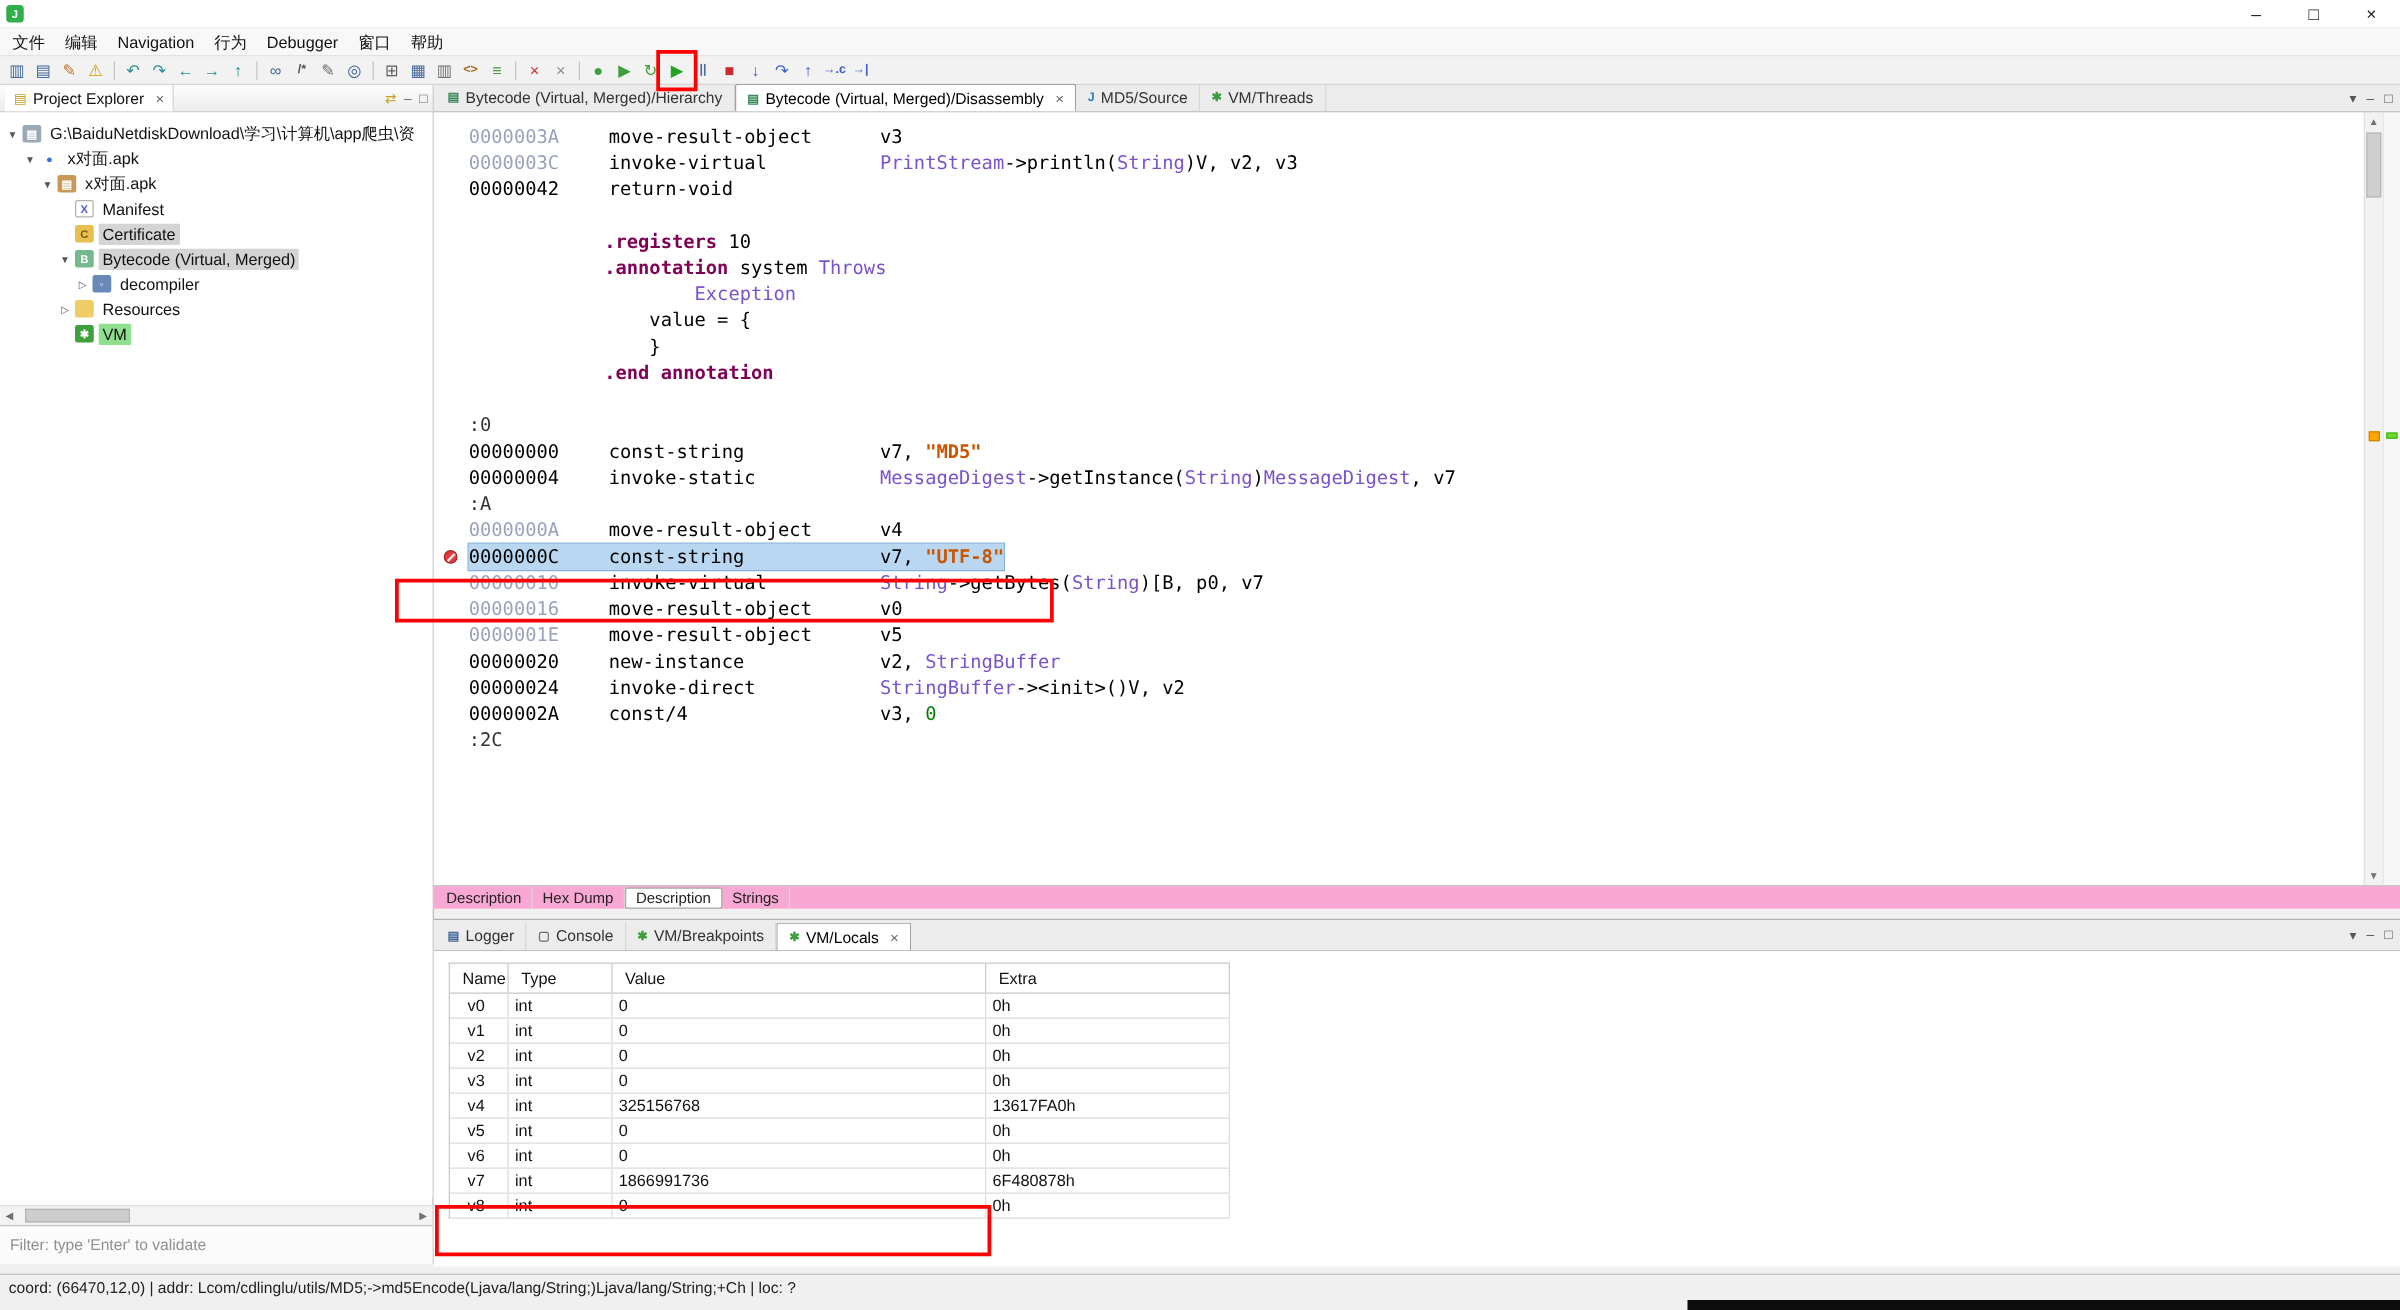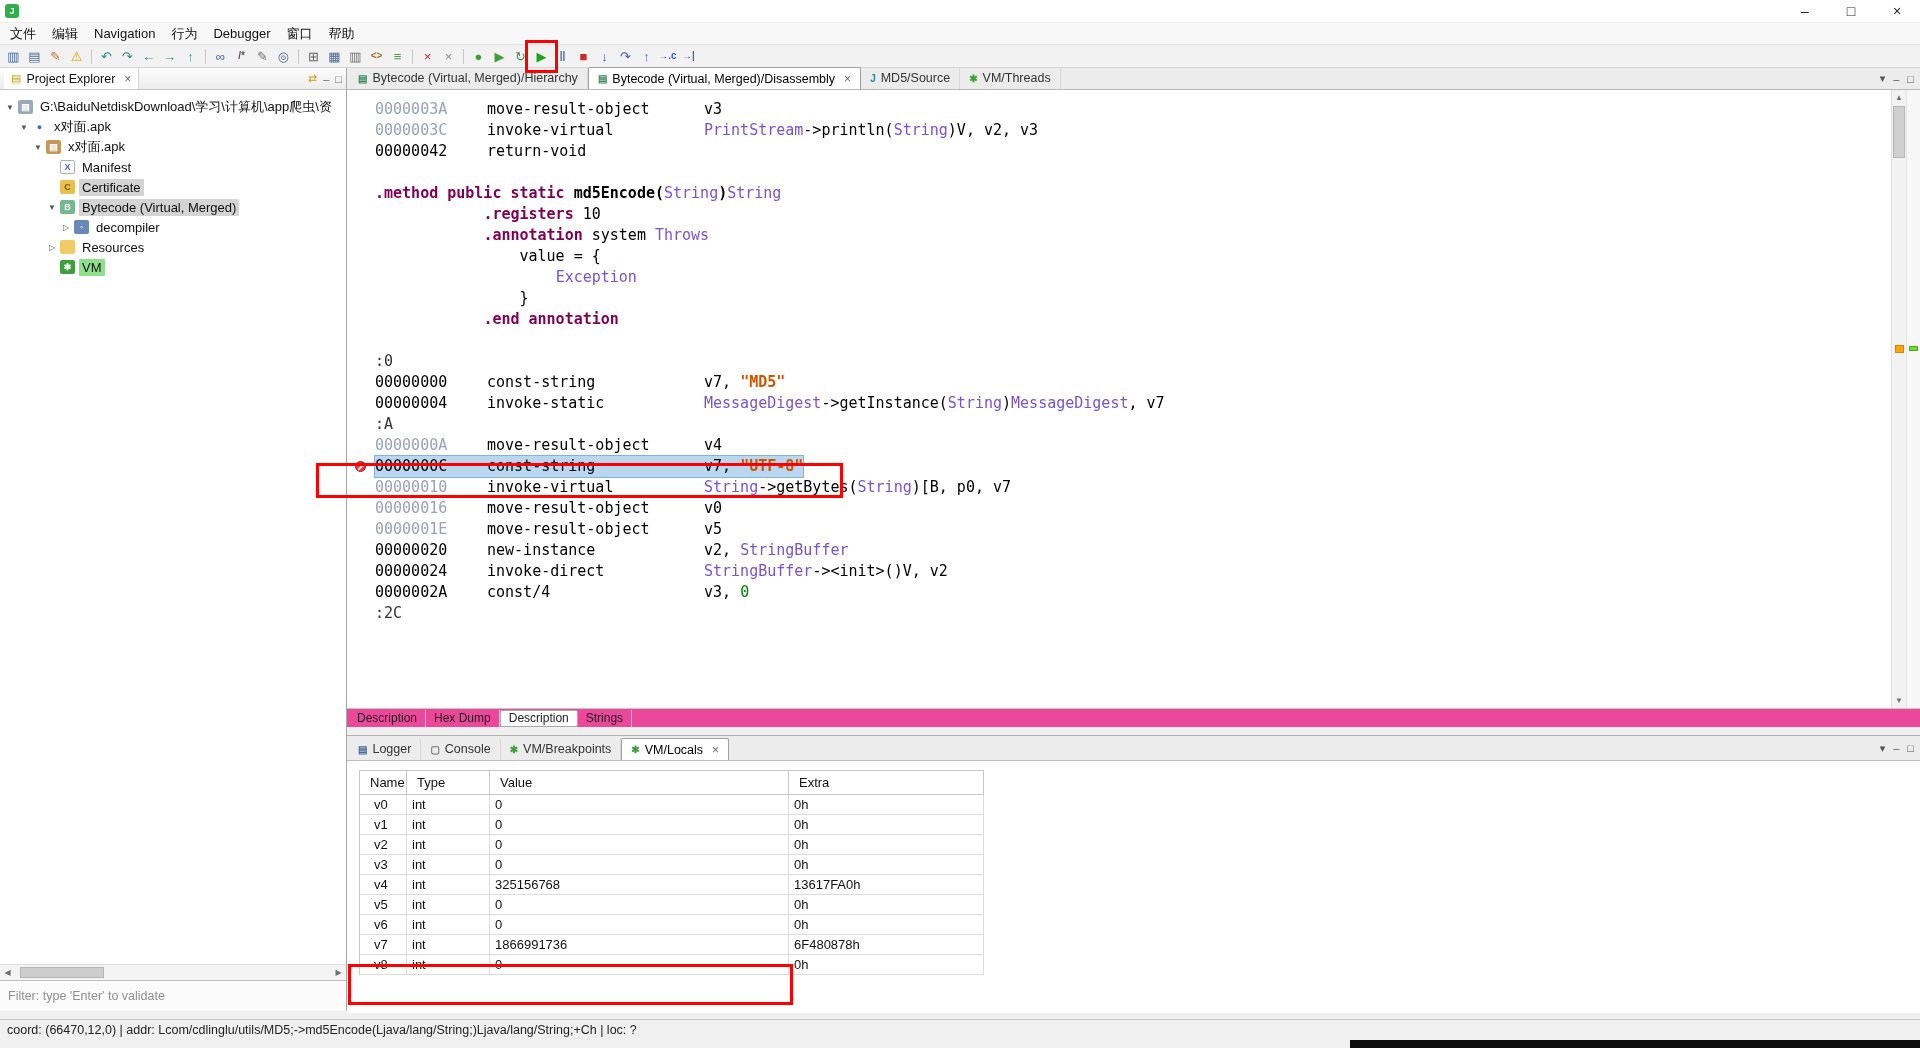--- a/index.html
+++ b/index.html
@@ -67,21 +67,21 @@
 .lbl{color:#333}
 
 #editor-vscroll{position:absolute;top:22px;right:14px;width:15px;bottom:19px;background:#f2f2f2;border-left:1px solid #e0e0e0}
 .sb-arrow{position:absolute;left:0;right:0;height:15px;display:flex;align-items:center;justify-content:center;font-size:8px;color:#707070}
 .sb-up{top:0}.sb-down{bottom:0}
 .vthumb{position:absolute;left:1px;right:1px;top:16px;height:52px;background:#cfcfcf;border:1px solid #b6b6b6}
 .vmarker-orange{position:absolute;left:3px;top:255px;width:9px;height:8px;background:#ffa500;border:1px solid #cf8500}
 #editor-ruler{position:absolute;top:22px;right:0;width:14px;bottom:19px;background:#f7f7f7;border-left:1px solid #e4e4e4}
 .ruler-green{position:absolute;right:2px;top:256px;width:9px;height:5px;background:#6bdd2a;border:1px solid #48b117}
 
-#inner-tabs{position:absolute;left:0;right:0;bottom:0;height:19px;background:#ec4899;border-top:1px solid #c8c8c8;display:flex;align-items:center;font-size:12px;padding-left:2px}
+#inner-tabs{position:absolute;left:0;right:0;bottom:0;height:19px;background:#f9a8d4;border-top:1px solid #c8c8c8;display:flex;align-items:center;font-size:12px;padding-left:2px}
 .itab{padding:0 8px;height:17px;display:flex;align-items:center;color:#222;border-right:1px solid #d8d8d8}
 .itab.active{background:#fff;border:1px solid #a8a8a8;border-radius:2px}
 
 
 #bottom-panel{position:absolute;left:347px;top:735px;right:0;height:278px;background:#fff;border-top:1px solid #b0b0b0}
 #bp-tabs{height:25px;background:#ececec;border-bottom:1px solid #c0c0c0;display:flex;align-items:flex-end;padding-left:2px;position:relative}
 #bp-content{position:absolute;left:0;top:25px;right:0;bottom:0;background:#fff}
 #locals-table{position:absolute;left:12px;top:9px;border-top:1px solid #c8c8c8;border-left:1px solid #c8c8c8;font-size:13px}
 .lt-row{display:flex;border-bottom:1px solid #dcdcdc}
 .lt-row.header{height:24px;border-bottom:1px solid #c8c8c8}
@@ -312,25 +312,24 @@
         <span>–</span>
         <span>□</span>
       </div>
     </div>
   <div id="code-wrap">
     <div id="code-area">
         <div class="code-line"><span class="gutter"></span><span class="code-body"><span class="addr dim">0000003A</span><span class="op">move-result-object</span><span>v3</span></span></div>
         <div class="code-line"><span class="gutter"></span><span class="code-body"><span class="addr dim">0000003C</span><span class="op">invoke-virtual</span><span class="typ">PrintStream</span><span>-&gt;println(</span><span class="typ">String</span><span>)V, v2, v3</span></span></div>
         <div class="code-line"><span class="gutter"></span><span class="code-body"><span class="addr">00000042</span><span class="op">return-void</span></span></div>
         <div class="code-line"><span class="gutter"></span><span class="code-body"></span></div>
-        <div class="code-line"><span class="gutter"></span><span class="code-body"><span class="kw">.method public static </span><span class="b">md5Encode(</span><span class="typ">String</span><span class="b">)</span><span class="typ">String</span></span></div>
         <div class="code-line"><span class="gutter"></span><span class="code-body"><span>            </span><span class="kw">.registers</span><span> 10</span></span></div>
         <div class="code-line"><span class="gutter"></span><span class="code-body"><span>            </span><span class="kw">.annotation</span><span> system </span><span class="typ">Throws</span></span></div>
+        <div class="code-line"><span class="gutter"></span><span class="code-body"><span>                    </span><span class="typ">Exception</span></span></div>
         <div class="code-line"><span class="gutter"></span><span class="code-body"><span>                value = {</span></span></div>
-        <div class="code-line"><span class="gutter"></span><span class="code-body"><span>                    </span><span class="typ">Exception</span></span></div>
         <div class="code-line"><span class="gutter"></span><span class="code-body"><span>                }</span></span></div>
         <div class="code-line"><span class="gutter"></span><span class="code-body"><span>            </span><span class="kw">.end annotation</span></span></div>
         <div class="code-line"><span class="gutter"></span><span class="code-body"></span></div>
         <div class="code-line"><span class="gutter"></span><span class="code-body"><span class="lbl">:0</span></span></div>
         <div class="code-line"><span class="gutter"></span><span class="code-body"><span class="addr">00000000</span><span class="op">const-string</span><span>v7, </span><span class="str">"MD5"</span></span></div>
         <div class="code-line"><span class="gutter"></span><span class="code-body"><span class="addr">00000004</span><span class="op">invoke-static</span><span class="typ">MessageDigest</span><span>-&gt;getInstance(</span><span class="typ">String</span><span>)</span><span class="typ">MessageDigest</span><span>, v7</span></span></div>
         <div class="code-line"><span class="gutter"></span><span class="code-body"><span class="lbl">:A</span></span></div>
         <div class="code-line"><span class="gutter"></span><span class="code-body"><span class="addr dim">0000000A</span><span class="op">move-result-object</span><span>v4</span></span></div>
         <div class="code-line"><span class="gutter"><span class="bp"></span></span><span class="code-body selected"><span class="addr">0000000C</span><span class="op">const-string</span><span>v7, </span><span class="str">"UTF-8"</span></span></div>
         <div class="code-line"><span class="gutter"></span><span class="code-body"><span class="addr dim">00000010</span><span class="op">invoke-virtual</span><span class="typ">String</span><span>-&gt;getBytes(</span><span class="typ">String</span><span>)[B, p0, v7</span></span></div>

